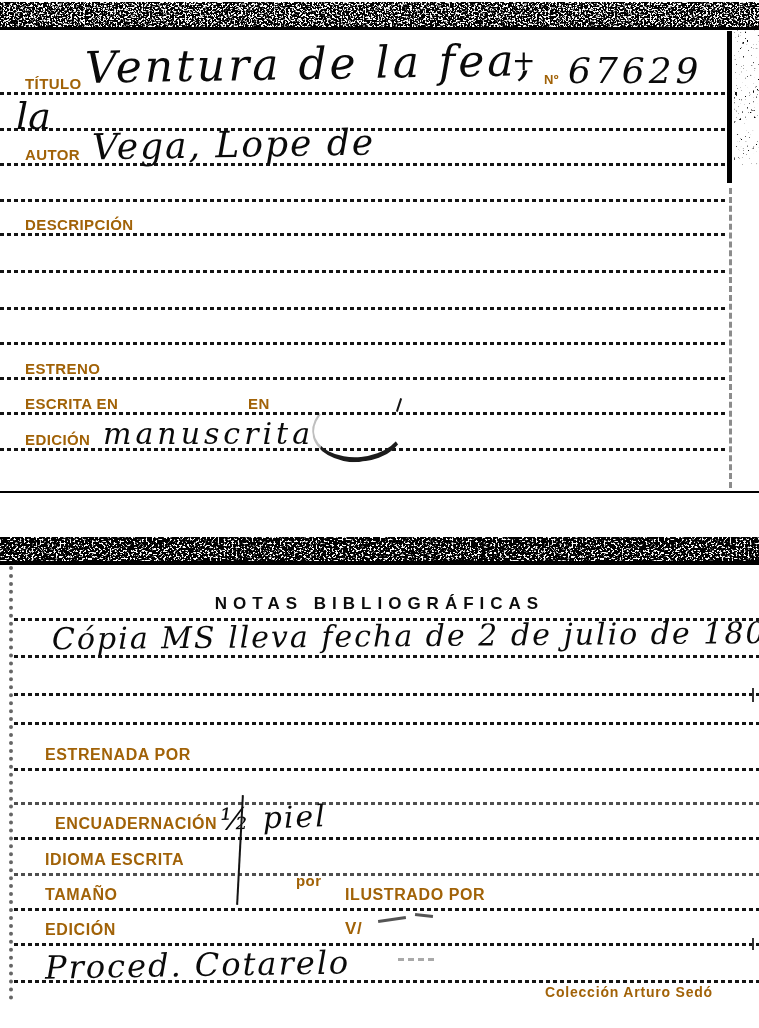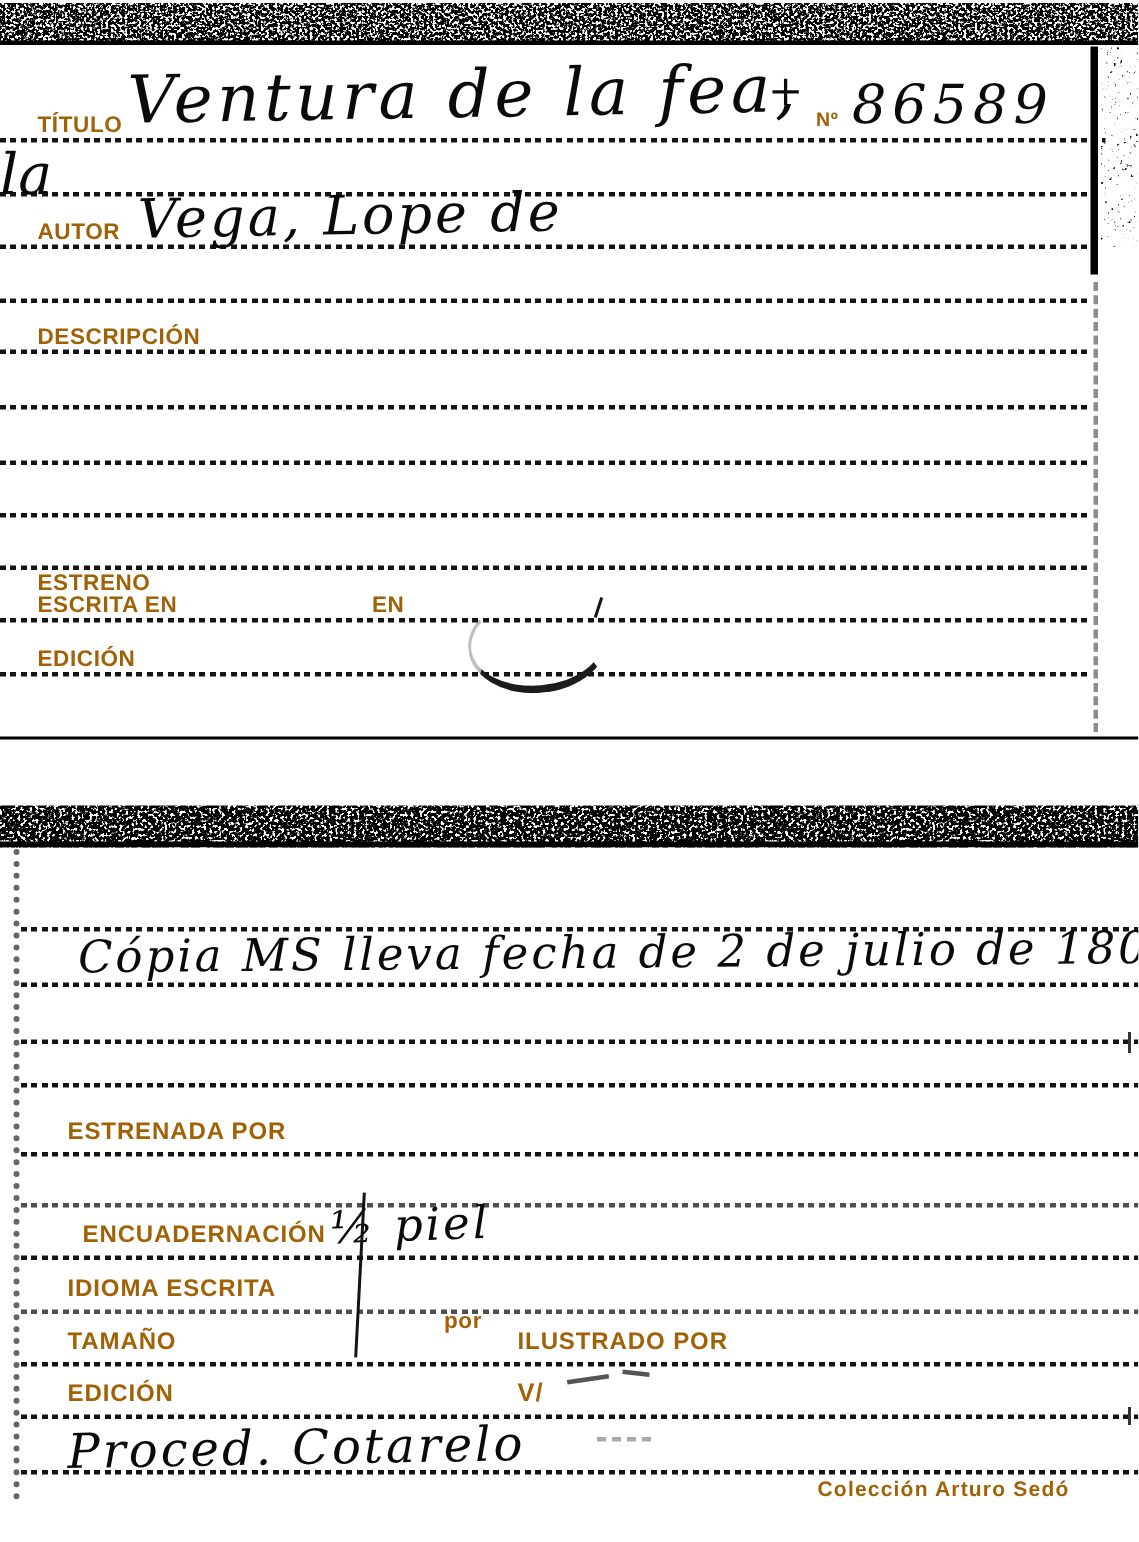--- a/index.html
+++ b/index.html
@@ -68,31 +68,32 @@
   <div class="rule" style="left:0;top:412px;width:727px"></div>
   <div class="rule" style="left:0;top:448px;width:727px"></div>
   <div class="solid-h" style="left:0;top:491px;width:759px"></div>
 
   <div class="vline-solid" style="left:727px;top:31px;height:152px"></div>
   <div class="vline-dash" style="left:729px;top:188px;height:300px"></div>
 
   <span class="lbl" style="left:25px;top:75px">TÍTULO</span>
   <span class="lbl" style="left:25px;top:146px">AUTOR</span>
   <span class="lbl" style="left:25px;top:216px">DESCRIPCIÓN</span>
-  <span class="lbl" style="left:25px;top:380px">ESTRENO</span>
+  <span class="lbl" style="left:25px;top:360px">ESTRENO</span>
   <span class="lbl" style="left:25px;top:395px">ESCRITA EN</span>
   <span class="lbl" style="left:248px;top:395px">EN</span>
   <span class="lbl" style="left:25px;top:431px">EDICIÓN</span>
   <span class="lbl" style="left:544px;top:72px;font-size:13px">Nº</span>
 
   <span class="hand" style="left:85px;top:38px;font-size:44px;letter-spacing:3px;transform:rotate(-1deg)">Ventura de la fea,</span>
   <span class="hand" style="left:512px;top:44px;font-size:28px">+</span>
-  <span class="hand" style="left:568px;top:50px;font-size:36px;letter-spacing:4px">86589</span>
-  <span class="hand" style="left:0;top:94px;font-size:38px">la</span>
+  <span class="hand" style="left:568px;top:50px;font-size:36px;letter-spacing:4px">67629</span>
+  <span class="hand" style="left:16px;top:94px;font-size:38px">la</span>
   <span class="hand" style="left:92px;top:124px;font-size:36px;letter-spacing:2px;transform:rotate(-1deg)">Vega, Lope de</span>
+  <span class="hand" style="left:103px;top:416px;font-size:30px;letter-spacing:4px">manuscrita</span>
 
   <div class="smudge-arc" style="left:312px;top:396px"></div>
   <div class="pen-stroke" style="left:398px;top:398px;height:14px;transform:rotate(18deg)"></div>
 
   <div class="vline-dot" style="left:9px;top:566px;height:434px"></div>
 
   <div class="rule" style="left:14px;top:618px;width:745px"></div>
   <div class="rule" style="left:14px;top:655px;width:745px"></div>
   <div class="rule" style="left:14px;top:693px;width:745px"></div>
   <div class="rule" style="left:14px;top:722px;width:745px"></div>
@@ -100,20 +101,21 @@
   <div class="rule faint" style="left:14px;top:802px;width:745px"></div>
   <div class="rule" style="left:14px;top:837px;width:745px"></div>
   <div class="rule faint" style="left:14px;top:873px;width:745px"></div>
   <div class="rule" style="left:14px;top:908px;width:745px"></div>
   <div class="rule" style="left:14px;top:943px;width:745px"></div>
   <div class="rule" style="left:14px;top:980px;width:745px"></div>
 
   <div class="tick" style="left:752px;top:688px;height:14px"></div>
   <div class="tick" style="left:752px;top:938px;height:12px"></div>
 
+  <div class="heading" style="top:594px">NOTAS BIBLIOGRÁFICAS</div>
 
   <span class="hand" style="left:52px;top:618px;font-size:30px;letter-spacing:2px;transform:rotate(-0.5deg)">Cópia MS lleva fecha de 2 de julio de 1805.</span>
 
   <span class="lbl big" style="left:45px;top:746px">ESTRENADA POR</span>
   <span class="lbl big" style="left:55px;top:815px">ENCUADERNACIÓN</span>
   <span class="lbl big" style="left:45px;top:851px">IDIOMA ESCRITA</span>
   <span class="lbl" style="left:296px;top:872px">por</span>
   <span class="lbl big" style="left:45px;top:886px">TAMAÑO</span>
   <span class="lbl big" style="left:345px;top:886px">ILUSTRADO POR</span>
   <span class="lbl big" style="left:45px;top:921px">EDICIÓN</span>

